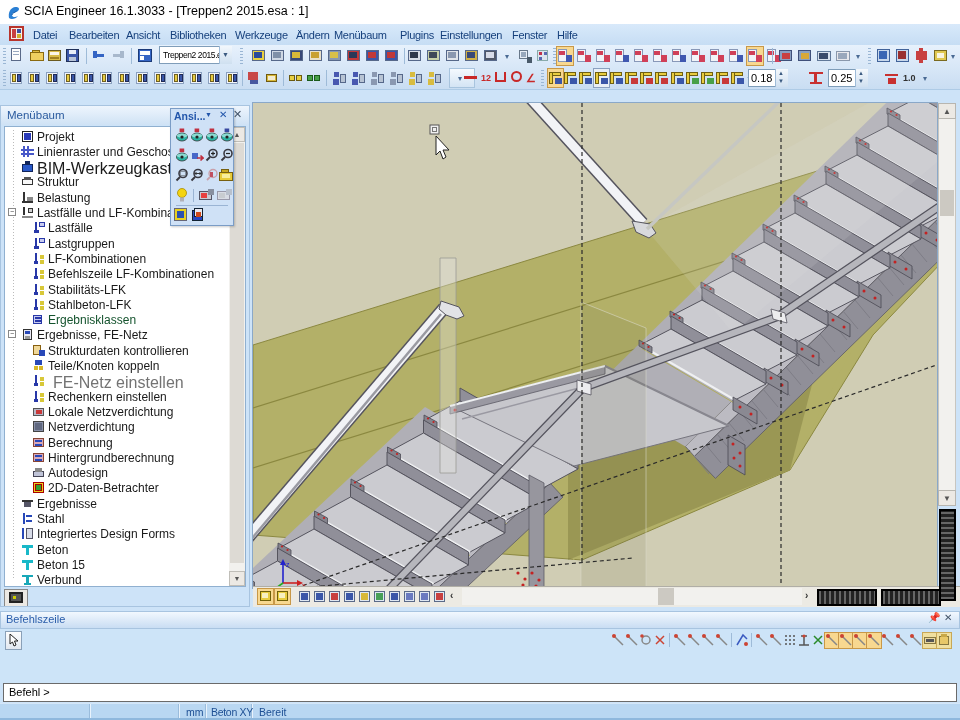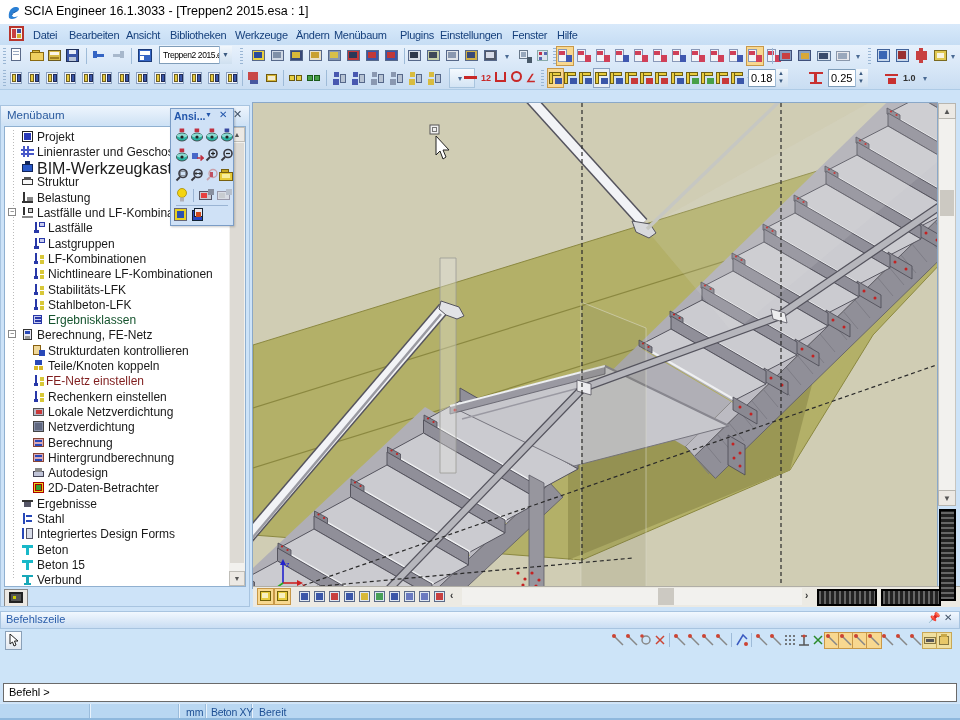--- a/index.html
+++ b/index.html
@@ -820,21 +820,21 @@
     <span style="position:absolute;left:8px;top:3px;width:4px;height:4px;background:#d8c838;"></span>
     <span style="position:absolute;left:8px;top:8px;width:4px;height:4px;background:#d8c838;"></span>
   </span>
 <div style="position:absolute;left:48px;top:251.9px;font-size:12px;color:#1a1a1a;white-space:nowrap;">LF-Kombinationen</div>
 <span style="position:absolute;left:32px;top:267.20000000000005px;width:13px;height:13px;">
     <span style="position:absolute;left:3px;top:1px;width:2px;height:8px;background:#2838a8;"></span>
     <span style="position:absolute;left:2px;top:9px;width:4px;height:3px;background:#2838a8;"></span>
     <span style="position:absolute;left:8px;top:3px;width:4px;height:4px;background:#d8c838;"></span>
     <span style="position:absolute;left:8px;top:8px;width:4px;height:4px;background:#d8c838;"></span>
   </span>
-<div style="position:absolute;left:48px;top:267.20000000000005px;font-size:12px;color:#1a1a1a;white-space:nowrap;">Nichtlineare LF-Kombinationen</div>
+<div style="position:absolute;left:48px;top:267.20000000000005px;font-size:12px;color:#1a1a1a;white-space:nowrap;">Befehlszeile LF-Kombinationen</div>
 <span style="position:absolute;left:32px;top:282.5px;width:13px;height:13px;">
     <span style="position:absolute;left:3px;top:1px;width:2px;height:8px;background:#2838a8;"></span>
     <span style="position:absolute;left:2px;top:9px;width:4px;height:3px;background:#2838a8;"></span>
     <span style="position:absolute;left:8px;top:3px;width:4px;height:4px;background:#d8c838;"></span>
     <span style="position:absolute;left:8px;top:8px;width:4px;height:4px;background:#d8c838;"></span>
   </span>
 <div style="position:absolute;left:48px;top:282.5px;font-size:12px;color:#1a1a1a;white-space:nowrap;">Stabilitäts-LFK</div>
 <span style="position:absolute;left:32px;top:297.8px;width:13px;height:13px;">
     <span style="position:absolute;left:3px;top:1px;width:2px;height:8px;background:#2838a8;"></span>
     <span style="position:absolute;left:2px;top:9px;width:4px;height:3px;background:#2838a8;"></span>
@@ -847,39 +847,39 @@
     <span style="position:absolute;left:3px;top:4px;width:6px;height:2px;background:#2838a8;"></span>
     <span style="position:absolute;left:3px;top:7px;width:6px;height:2px;background:#2838a8;"></span>
   </span>
 <div style="position:absolute;left:48px;top:313px;font-size:12px;color:#14532d;white-space:nowrap;">Ergebnisklassen</div>
 <div style="position:absolute;left:8px;top:330.4px;width:8px;height:8px;background:#fff;border:1px solid #888;font-size:7px;line-height:6px;text-align:center;color:#333;">−</div>
 <span style="position:absolute;left:21px;top:328.4px;width:13px;height:13px;">
     <span style="position:absolute;left:2px;top:1px;width:9px;height:11px;background:#e8e8f4;border:1px solid #333;"></span>
     <span style="position:absolute;left:4px;top:3px;width:5px;height:3px;background:#2848b8;"></span>
     <span style="position:absolute;left:4px;top:8px;width:5px;height:3px;background:#999;"></span>
   </span>
-<div style="position:absolute;left:37px;top:328.4px;font-size:12px;color:#1a1a1a;white-space:nowrap;">Berechnung, FE-Netz</div>
+<div style="position:absolute;left:37px;top:328.4px;font-size:12px;color:#1a1a1a;white-space:nowrap;">Ergebnisse, FE-Netz</div>
 <span style="position:absolute;left:32px;top:343.70000000000005px;width:13px;height:13px;">
     <span style="position:absolute;left:1px;top:1px;width:8px;height:10px;background:#f0d898;border:1px solid #886010;"></span>
     <span style="position:absolute;left:7px;top:6px;width:6px;height:6px;background:#2848b8;"></span>
   </span>
 <div style="position:absolute;left:48px;top:343.70000000000005px;font-size:12px;color:#1a1a1a;white-space:nowrap;">Strukturdaten kontrollieren</div>
 <span style="position:absolute;left:32px;top:359.0px;width:13px;height:13px;">
     <span style="position:absolute;left:2px;top:7px;width:4px;height:4px;background:#d8b828;"></span>
     <span style="position:absolute;left:7px;top:7px;width:4px;height:4px;background:#d8b828;"></span>
     <span style="position:absolute;left:3px;top:1px;width:7px;height:5px;background:#2848b8;"></span>
   </span>
 <div style="position:absolute;left:48px;top:359.0px;font-size:12px;color:#1a1a1a;white-space:nowrap;">Teile/Knoten koppeln</div>
 <span style="position:absolute;left:32px;top:374.3px;width:13px;height:13px;">
     <span style="position:absolute;left:3px;top:1px;width:2px;height:8px;background:#2838a8;"></span>
     <span style="position:absolute;left:2px;top:9px;width:4px;height:3px;background:#2838a8;"></span>
     <span style="position:absolute;left:8px;top:3px;width:4px;height:4px;background:#d8c838;"></span>
     <span style="position:absolute;left:8px;top:8px;width:4px;height:4px;background:#d8c838;"></span>
   </span>
-<div style="position:absolute;left:46px;top:374.3px;font-size:12px;color:#7f1d1d;white-space:nowrap;">FE-Netz einstellen</div>
+<div style="position:absolute;left:53px;top:374.3px;font-size:16px;color:#737373;white-space:nowrap;">FE-Netz einstellen</div>
 <span style="position:absolute;left:32px;top:389.6px;width:13px;height:13px;">
     <span style="position:absolute;left:3px;top:1px;width:2px;height:8px;background:#2838a8;"></span>
     <span style="position:absolute;left:2px;top:9px;width:4px;height:3px;background:#2838a8;"></span>
     <span style="position:absolute;left:8px;top:3px;width:4px;height:4px;background:#d8c838;"></span>
     <span style="position:absolute;left:8px;top:8px;width:4px;height:4px;background:#d8c838;"></span>
   </span>
 <div style="position:absolute;left:48px;top:389.6px;font-size:12px;color:#1a1a1a;white-space:nowrap;">Rechenkern einstellen</div>
 <span style="position:absolute;left:32px;top:404.90000000000003px;width:13px;height:13px;">
     <span style="position:absolute;left:1px;top:3px;width:11px;height:8px;background:#b8b8c8;border:1px solid #555;"></span>
     <span style="position:absolute;left:4px;top:5px;width:6px;height:4px;background:#c83838;"></span>

